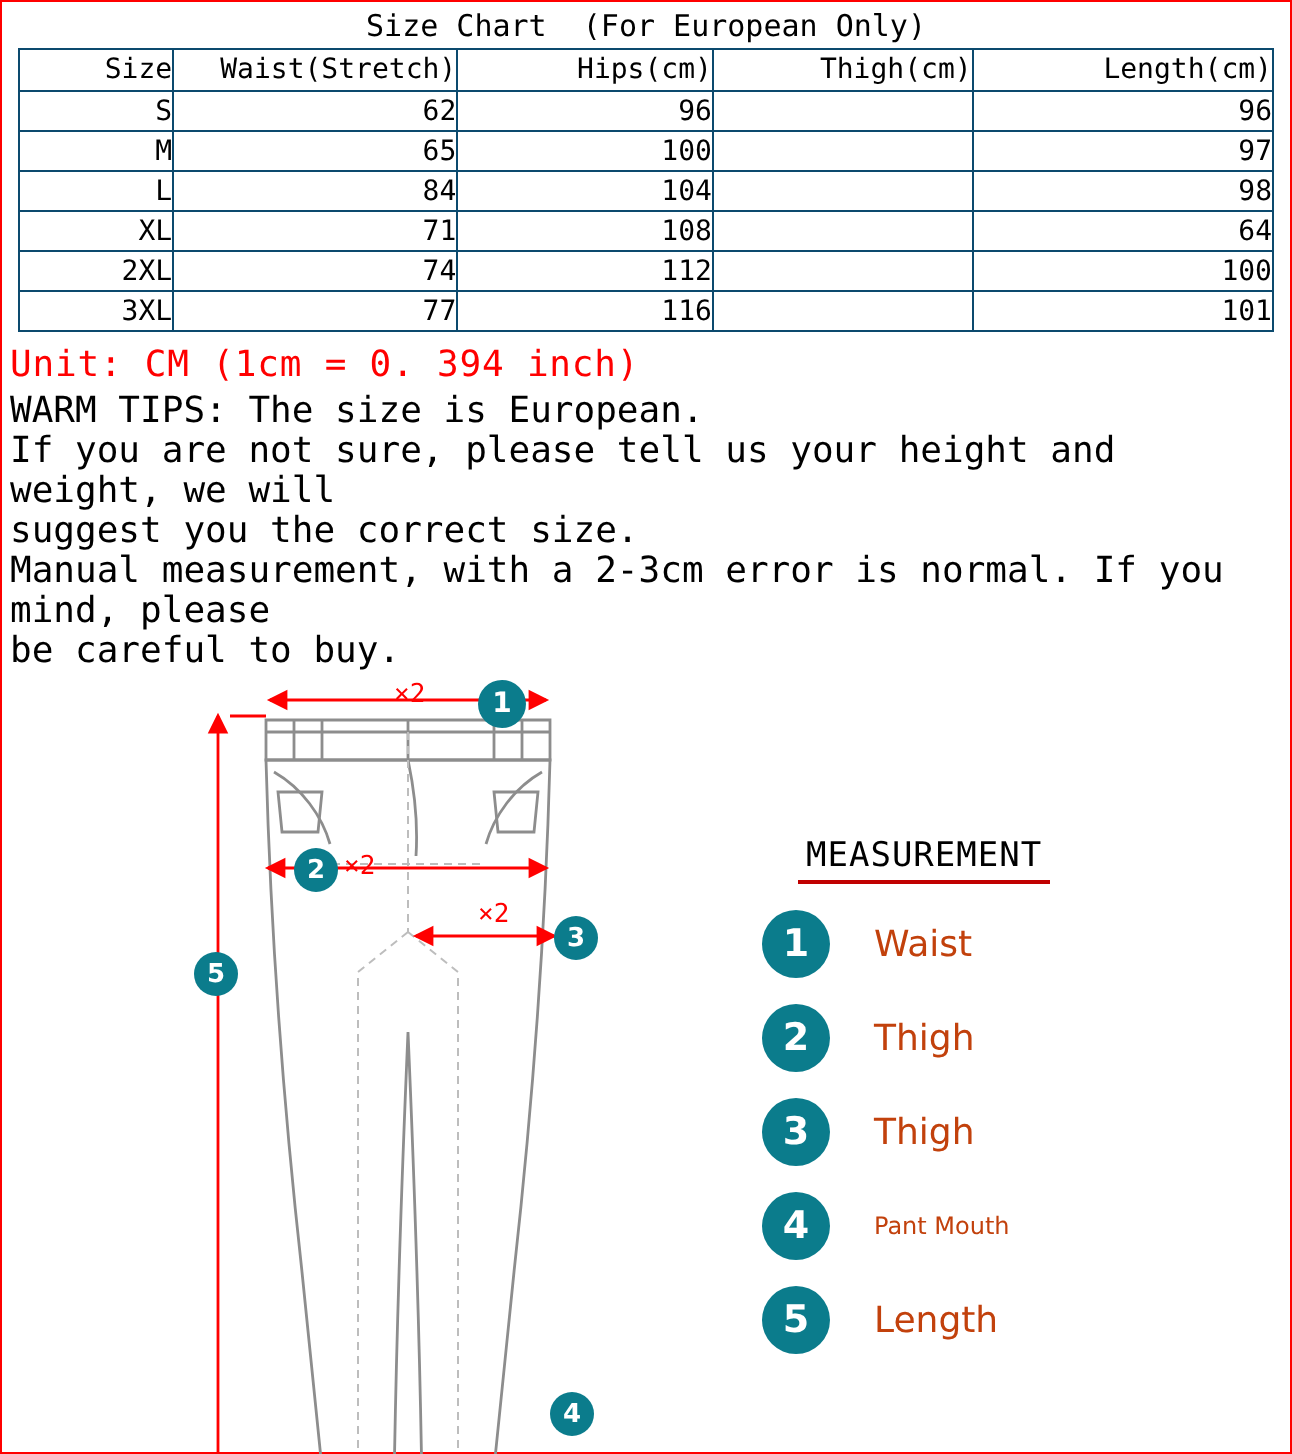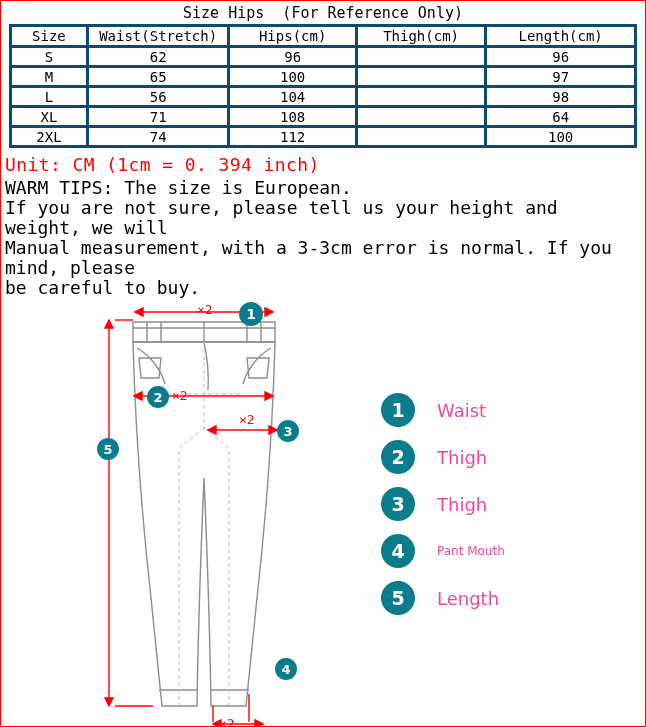--- a/index.html
+++ b/index.html
@@ -30,22 +30,22 @@
   }
   
   table.size-table {
     width: 628px;
     margin: 2px auto 0 auto;
     border-collapse: collapse;
     font-size: 14px;
     font-family: "DejaVu Sans Mono", monospace;
   }
   table.size-table th, table.size-table td {
-    border: 3px solid #0c4a6e;
-    text-align: center;
+    border: 1px solid #0c4a6e;
+    text-align: right;
     height: 20px;
     padding: 0;
     font-weight: normal;
   }
   table.size-table thead th { height: 21px; }
   .col-size { width: 76px; }
   .col-waist { width: 140px; }
   .col-hips { width: 126px; }
   .col-thigh { width: 128px; }
   .col-length { width: 148px; }
@@ -107,21 +107,21 @@
     font-size: 19px;
     display: flex;
     align-items: center;
     justify-content: center;
     flex: 0 0 auto;
   }
   .legend-label {
     margin-left: 22px;
     font-family: "DejaVu Sans", sans-serif;
     font-size: 18px;
-    color: #ec4899;
+    color: #c2410c;
   }
   .legend-row.r4 .legend-label { font-size: 12px; }
 
   
   .dbadge {
     position: absolute;
     width: 22px; height: 22px;
     border-radius: 50%;
     background: #0b7c8c;
     color: #fff;
@@ -137,21 +137,21 @@
     font-size: 13px;
     color: #ff0000;
     white-space: nowrap;
   }
 </style>
 </head>
 <body>
 
 <div class="page">
 
-  <div class="chart-title">Size Hips  (For Reference Only)</div>
+  <div class="chart-title">Size Chart  (For European Only)</div>
 
   <table class="size-table">
     <thead>
       <tr>
         <th class="col-size">Size</th>
         <th class="col-waist">Waist(Stretch)</th>
         <th class="col-hips">Hips(cm)</th>
         <th class="col-thigh">Thigh(cm)</th>
         <th class="col-length">Length(cm)</th>
       </tr>
@@ -166,46 +166,54 @@
       </tr>
       <tr>
         <td>M</td>
         <td>65</td>
         <td>100</td>
         <td></td>
         <td>97</td>
       </tr>
       <tr>
         <td>L</td>
-        <td>56</td>
+        <td>84</td>
         <td>104</td>
         <td></td>
         <td>98</td>
       </tr>
       <tr>
         <td>XL</td>
         <td>71</td>
         <td>108</td>
         <td></td>
         <td>64</td>
       </tr>
       <tr>
         <td>2XL</td>
         <td>74</td>
         <td>112</td>
         <td></td>
         <td>100</td>
       </tr>
+      <tr>
+        <td>3XL</td>
+        <td>77</td>
+        <td>116</td>
+        <td></td>
+        <td>101</td>
+      </tr>
     </tbody>
   </table>
 
   <div class="unit-line">Unit: CM (1cm = 0. 394 inch)</div>
   <div class="note note-block">WARM TIPS: The size is European.</div>
   <div class="note">If you are not sure, please tell us your height and weight, we will</div>
-  <div class="note">Manual measurement, with a 3-3cm error is normal. If you mind, please</div>
+  <div class="note">suggest you the correct size.</div>
+  <div class="note">Manual measurement, with a 2-3cm error is normal. If you mind, please</div>
   <div class="note">be careful to buy.</div>
 
   <div class="figure-area">
 
     <svg class="diagram" width="646" height="440" viewBox="0 0 646 440">
 
       <g fill="none" stroke="#8d8d8d" stroke-width="1.4">
         <path d="M132 24 L274 24 L274 44 L132 44 Z"></path>
         <path d="M132 44 C134 120, 140 210, 150 300 C156 356, 160 400, 161 408
                  L196 408 C197 340, 200 250, 203 180
@@ -274,20 +282,21 @@
 
     <div class="dbadge" style="left:276px; top:122px;">3</div>
     <div class="dlabel" style="left:238px; top:114px;">×2</div>
 
     <div class="dbadge" style="left:96px; top:140px;">5</div>
 
     <div class="dbadge" style="left:274px; top:360px;">4</div>
     <div class="dlabel" style="left:218px; top:418px;">×2</div>
 
     <div class="legend">
+      <div class="legend-title">MEASUREMENT</div>
 
       <div class="legend-row r1">
         <div class="badge">1</div>
         <div class="legend-label">Waist</div>
       </div>
       <div class="legend-row r2">
         <div class="badge">2</div>
         <div class="legend-label">Thigh</div>
       </div>
       <div class="legend-row r3">

